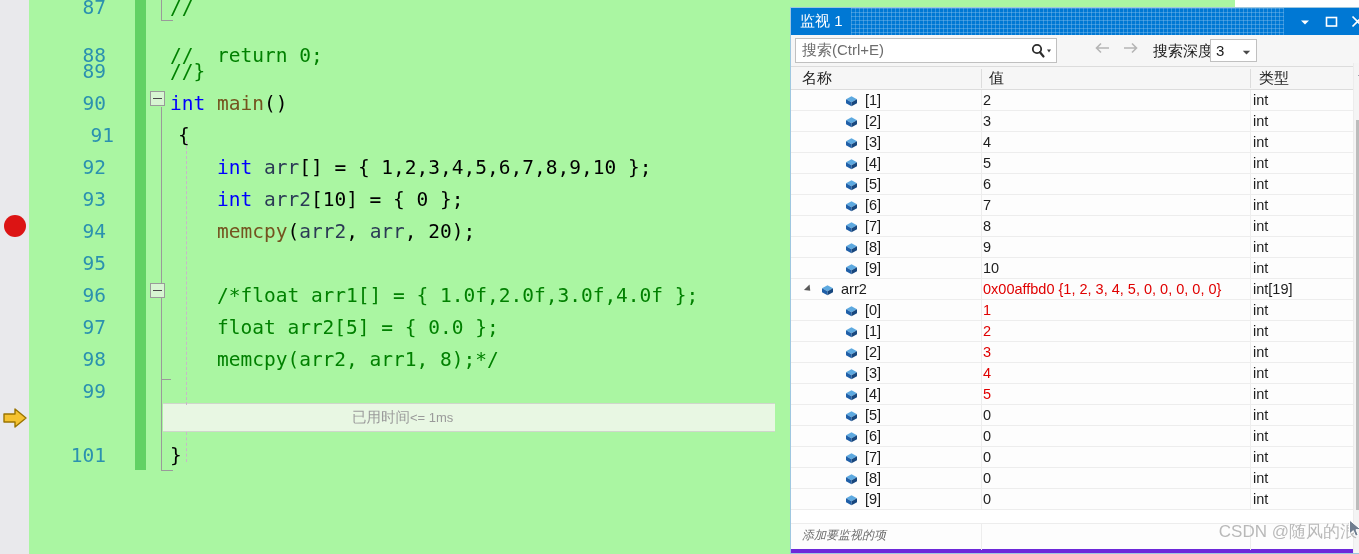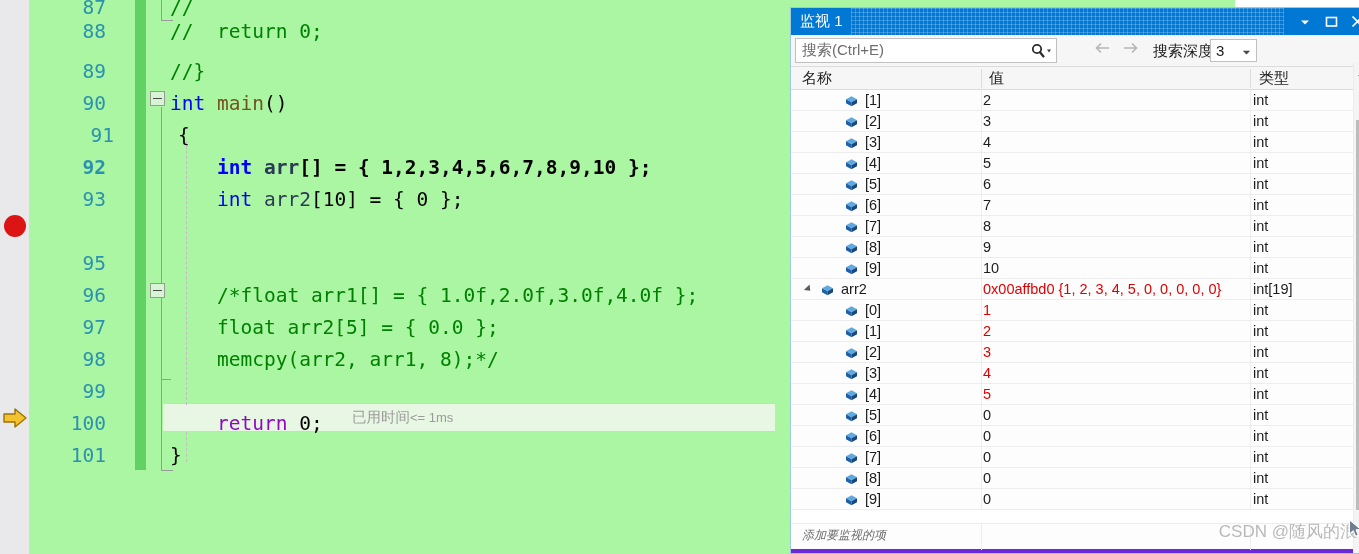--- a/index.html
+++ b/index.html
@@ -248,32 +248,32 @@
         </svg>
       </div>
     </div>
 
     <div id="change-bar"></div>
 
     <div id="cur-line-hl"></div>
 
     <div id="code-surface">
         <div class="code-line" style="top: -8px;"><span class="lnum">87</span><span class="ctext"><span class="cmt">//</span></span></div>
-        <div class="code-line" style="top: 16px;"><span class="lnum">88</span><span class="ctext"><span class="cmt">//  return 0;</span></span></div>
+        <div class="code-line" style="top: 40px;"><span class="lnum">88</span><span class="ctext"><span class="cmt">//  return 0;</span></span></div>
         <div class="code-line" style="top: 56px; padding-left: 21px;"><span class="lnum">89</span><span class="ctext"><span class="cmt">//}</span></span></div>
         <div class="code-line" style="top: 88px;"><span class="lnum">90</span><span class="ctext"><span class="kw">int</span><span class="num"> </span><span class="fn">main</span><span class="num">()</span></span></div>
         <div class="code-line" style="top: 120px; margin-left: 8px;"><span class="lnum">91</span><span class="ctext"><span class="num">{</span></span></div>
-        <div class="code-line" style="top: 152px; font-weight: bold;"><span class="lnum">92</span><span class="ctext"><span class="num">    </span><span class="kw">int</span><span class="num"> </span><span class="ident">arr</span><span class="num">[] = { 1,2,3,4,5,6,7,8,9,10 };</span></span></div>
+        <div class="code-line" style="top: 152px;"><span class="lnum">92</span><span class="ctext"><span class="num">    </span><span class="kw">int</span><span class="num"> </span><span class="ident">arr</span><span class="num">[] = { 1,2,3,4,5,6,7,8,9,10 };</span></span></div>
         <div class="code-line" style="top: 184px;"><span class="lnum">93</span><span class="ctext"><span class="num">    </span><span class="kw">int</span><span class="num"> </span><span class="ident">arr2</span><span class="num">[10] = { 0 };</span></span></div>
+        <div class="code-line" style="top: 216px;"><span class="lnum">94</span><span class="ctext"><span class="num">    </span><span class="fn">memcpy</span><span class="num">(</span><span class="ident">arr2</span><span class="num">, </span><span class="ident">arr</span><span class="num">, 20);</span></span></div>
         <div class="code-line" style="top: 248px;"><span class="lnum">95</span><span class="ctext"></span></div>
         <div class="code-line" style="top: 280px;"><span class="lnum">96</span><span class="ctext"><span class="cmt">    /*float arr1[] = { 1.0f,2.0f,3.0f,4.0f };</span></span></div>
         <div class="code-line" style="top: 312px;"><span class="lnum">97</span><span class="ctext"><span class="cmt">    float arr2[5] = { 0.0 };</span></span></div>
         <div class="code-line" style="top: 344px;"><span class="lnum">98</span><span class="ctext"><span class="cmt">    memcpy(arr2, arr1, 8);*/</span></span></div>
         <div class="code-line" style="top: 376px;"><span class="lnum">99</span><span class="ctext"></span></div>
-        <div class="code-line" style="top: 408px;"><span class="lnum">100</span><span class="ctext"><span class="num">    </span><span class="ctl">return</span><span class="num"> </span><span class="num">0</span><span class="num">;</span></span></div>
         <div class="code-line" style="top: 440px;"><span class="lnum">101</span><span class="ctext"><span class="num">}</span></span></div>
       </div>
 
     <div class="vline" style="left:161px; top:0px;   height:20px;"></div>
     <div class="hline" style="left:161px; top:20px;  width:12px;"></div>
     <div class="fold-box" style="left:150px; top:91px;"></div>
     <div class="vline" style="left:161px; top:107px; height:363px;"></div>
     <div class="hline" style="left:161px; top:470px; width:12px;"></div>
     <div class="fold-box" style="left:150px; top:283px;"></div>
     <div class="vline" style="left:161px; top:299px; height:80px;"></div>

